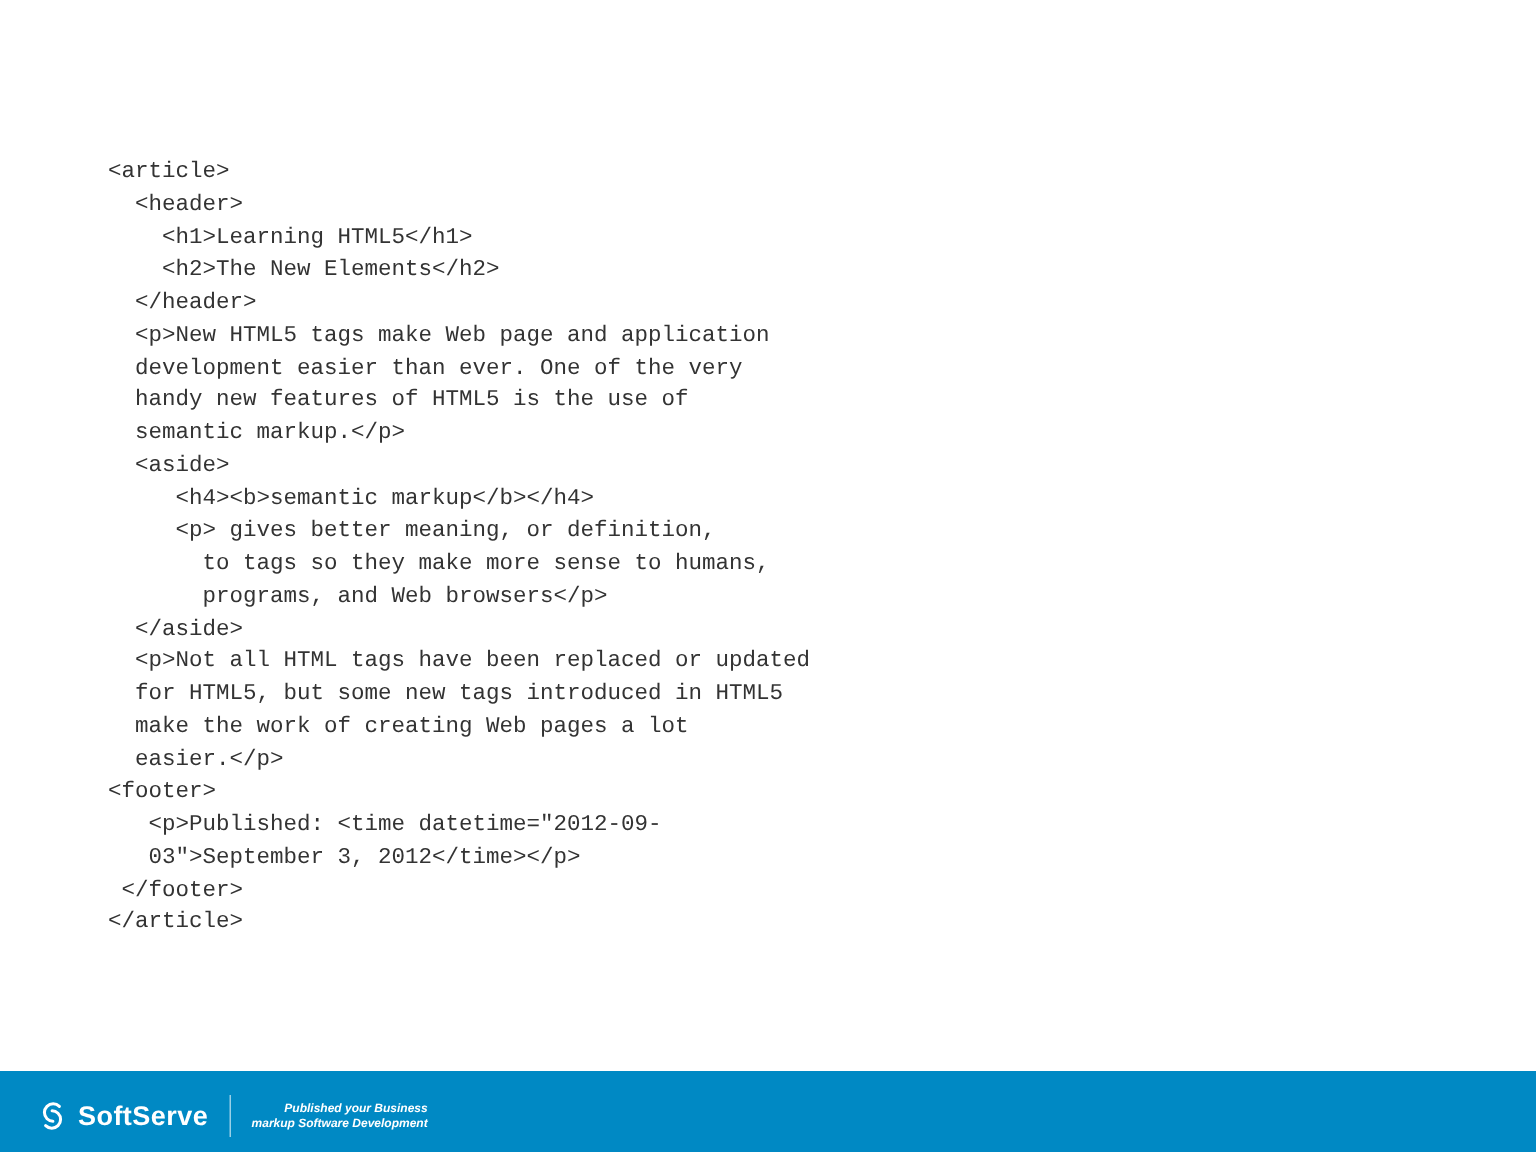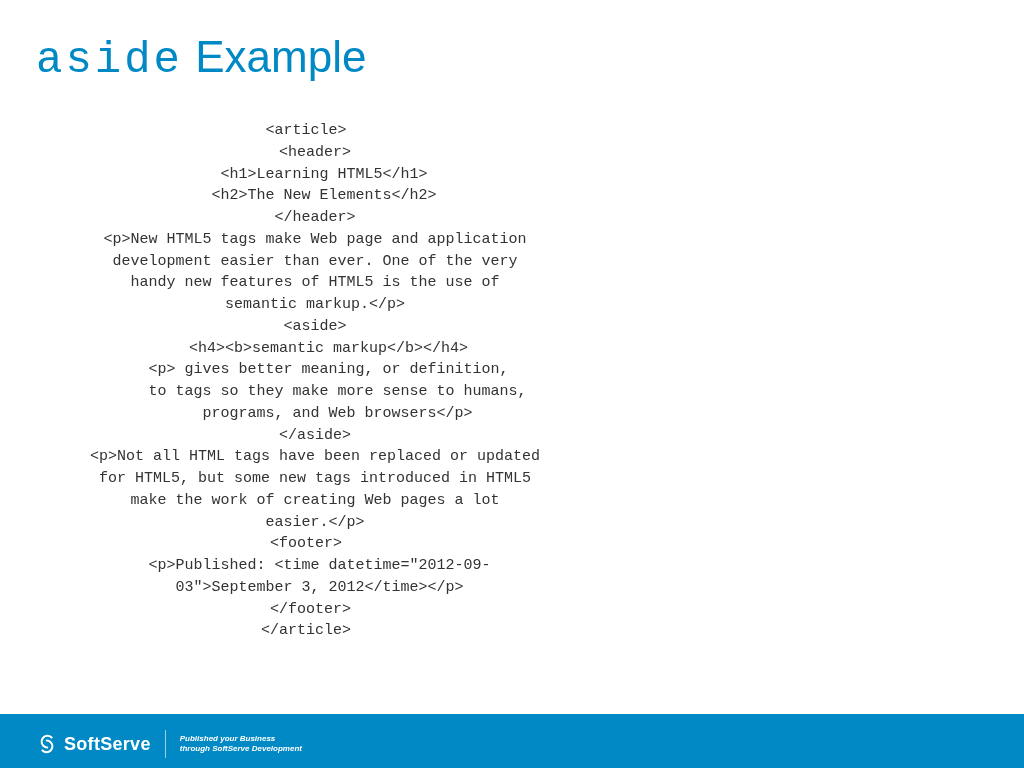--- a/index.html
+++ b/index.html
@@ -27,39 +27,39 @@
       font-size: 44px;
       color: #0089c4;
       font-weight: 400;
     }
     .title .mono {
       font-family: "Courier New", Courier, monospace;
       letter-spacing: 3px;
     }
     .code-block {
       position: absolute;
-      top: 120px;
+      top: 104px;
       left: 72px;
       font-family: "Courier New", Courier, monospace;
       font-size: 15px;
       line-height: 1.45;
       color: #333333;
       white-space: pre;
-      text-align: center;
     }
     .footer-bar {
       position: absolute;
       bottom: 0;
       left: 0;
       width: 100%;
       height: 48px;
       background: #0089c4;
       display: flex;
       align-items: center;
-      padding-left: 36px;
+      padding-left: 24px;
+      text-align: right;
     }
     .footer-bar-top {
       position: absolute;
       bottom: 48px;
       left: 0;
       width: 100%;
       height: 6px;
       background: #0089c4;
     }
     .logo {
@@ -88,23 +88,20 @@
       font-size: 8px;
       line-height: 1.25;
       font-style: italic;
       font-weight: bold;
     }
   </style>
 </head>
 <body>
 
 <div class="slide">
-  <h1 class="title">
-    <span class="mono">aside</span><span> Example</span>
-  </h1>
 
   <div class="code-block">&lt;article&gt;
   &lt;header&gt;
     &lt;h1&gt;Learning HTML5&lt;/h1&gt;
     &lt;h2&gt;The New Elements&lt;/h2&gt;
   &lt;/header&gt;
   &lt;p&gt;New HTML5 tags make Web page and application
   development easier than ever. One of the very
   handy new features of HTML5 is the use of
   semantic markup.&lt;/p&gt;
@@ -131,16 +128,16 @@
         <svg viewBox="0 0 24 24" width="22" height="22">
           <path d="M17 5c-2.5-2.5-6.5-2.5-9 0s-2.5 6.5 0 9c1.2 1.2 2.8 1.8 4.3 1.8" fill="none" stroke="#ffffff" stroke-width="2.2" stroke-linecap="round"></path>
           <path d="M7 19c2.5 2.5 6.5 2.5 9 0s2.5-6.5 0-9c-1.2-1.2-2.8-1.8-4.3-1.8" fill="none" stroke="#ffffff" stroke-width="2.2" stroke-linecap="round"></path>
         </svg>
       </span>
       <span class="logo-text">SoftServe</span>
     </div>
     <div class="divider"></div>
     <div class="tagline">
       <div>Published your Business</div>
-      <div>through SoftServe Development</div>
+      <div>markup Software Development</div>
     </div>
   </div>
 </div>
 
 </body></html>

